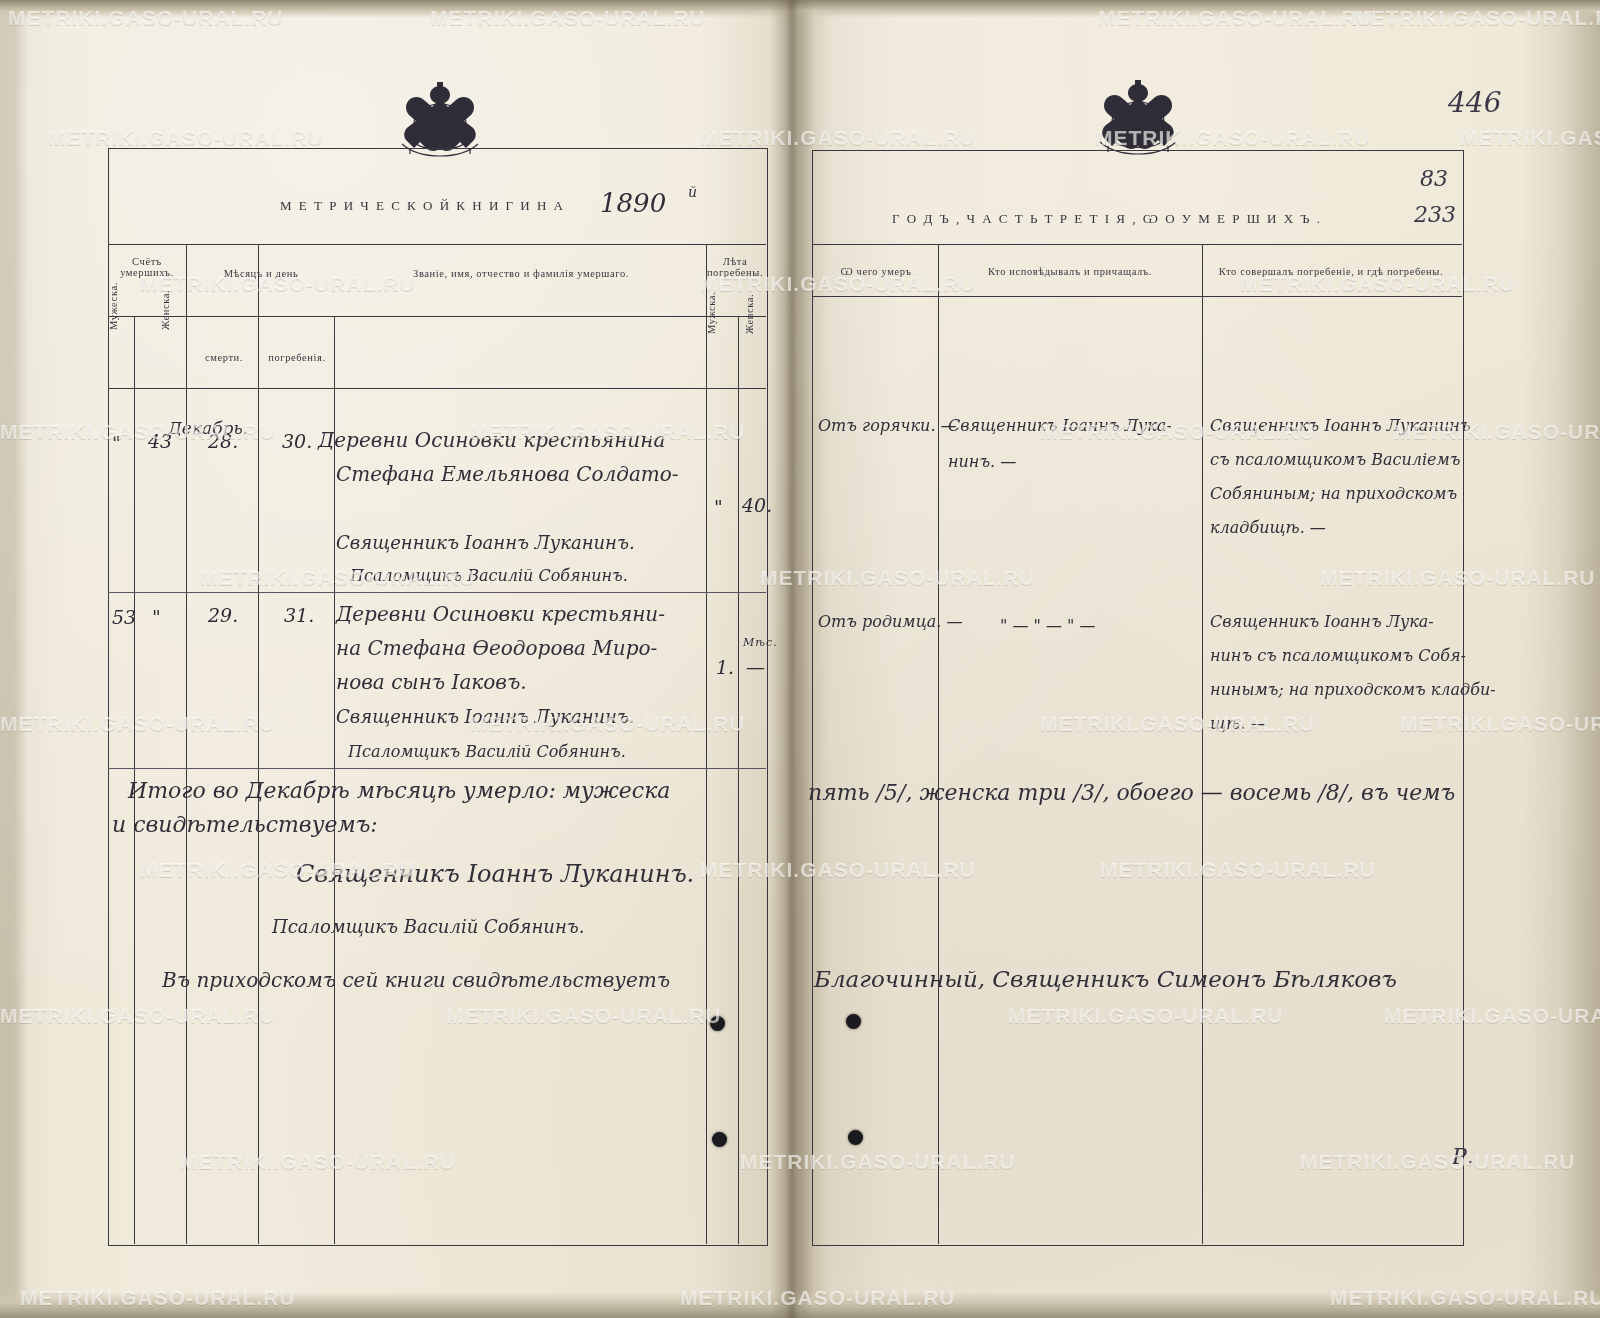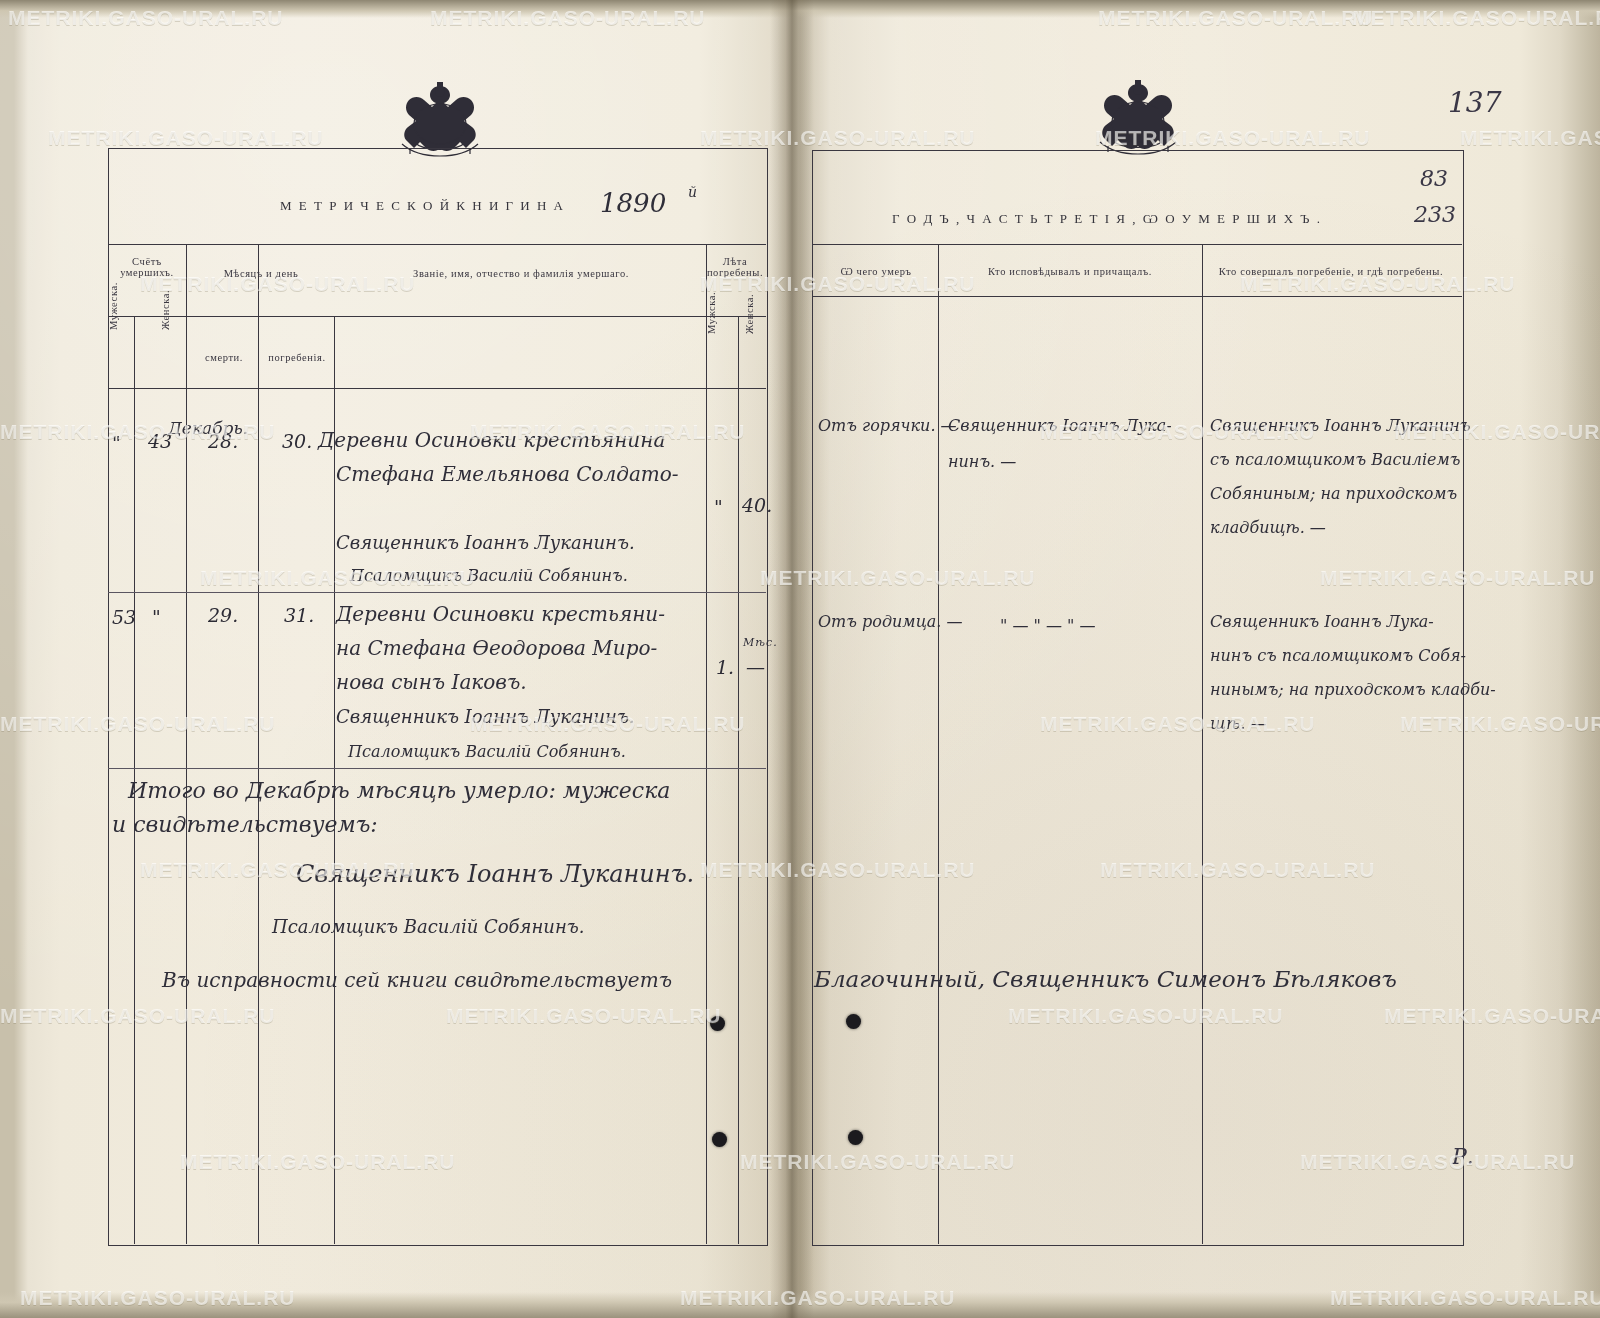--- a/index.html
+++ b/index.html
@@ -150,21 +150,21 @@
   <div class="hw tiny" style="left:712px;top:636px;">Мѣс.</div>
   <div class="cellnum" style="left:716px;top:656px;">1.</div>
   <div class="cellnum" style="left:746px;top:656px;">—</div>
 
   <div class="hline" style="left:108px;top:768px;width:658px;border-top:1.1px solid #5a5560;"></div>
 
   <div class="hw s22" style="left:128px;top:778px;">Итого во Декабрѣ мѣсяцѣ умерло: мужеска</div>
   <div class="hw s22" style="left:112px;top:812px;">и свидѣтельствуемъ:</div>
   <div class="hw s22" style="left:296px;top:860px;font-size:24px;">Священникъ Іоаннъ Луканинъ.</div>
   <div class="hw s18" style="left:272px;top:916px;">Псаломщикъ Василій Собянинъ.</div>
-  <div class="hw s20" style="left:162px;top:968px;">Въ исправности сей книги свидѣтельствуетъ</div>
+  <div class="hw s20" style="left:162px;top:968px;">Въ приходскомъ сей книги свидѣтельствуетъ</div>
 
   <div class="crest" style="left:1078px;top:76px;">
     <svg viewBox="0 0 120 86">
       <g fill="#2f2d37">
         <path d="M60 8 C54 8 50 12 50 17 C50 21 53 24 56 25 L52 29 L44 22 C40 18 33 18 29 22 C25 26 25 33 29 37 L36 43 L28 49 C24 52 23 58 26 62 L34 70 L40 64 L46 70 C50 74 57 74 60 70 C63 74 70 74 74 70 L80 64 L86 70 L94 62 C97 58 96 52 92 49 L84 43 L91 37 C95 33 95 26 91 22 C87 18 80 18 76 22 L68 29 L64 25 C67 24 70 21 70 17 C70 12 66 8 60 8 Z"></path>
       </g>
       <g fill="none" stroke="#2f2d37" stroke-width="1.2">
         <ellipse cx="60" cy="46" rx="26" ry="20"></ellipse>
         <path d="M34 64 C44 74 76 74 86 64"></path>
         <path d="M22 66 C40 82 80 82 98 66"></path>
@@ -197,23 +197,24 @@
   <div class="hw s16" style="left:1210px;top:484px;">Собяниным; на приходскомъ</div>
   <div class="hw s16" style="left:1210px;top:518px;">кладбищѣ. —</div>
 
   <div class="hw s16" style="left:818px;top:612px;">Отъ родимца. —</div>
   <div class="hw s16" style="left:1000px;top:616px;">"  —  "  —  "  —</div>
   <div class="hw s16" style="left:1210px;top:612px;">Священникъ Іоаннъ Лука-</div>
   <div class="hw s16" style="left:1210px;top:646px;">нинъ съ псаломщикомъ Собя-</div>
   <div class="hw s16" style="left:1210px;top:680px;">нинымъ; на приходскомъ кладби-</div>
   <div class="hw s16" style="left:1210px;top:714px;">щѣ. —</div>
 
+  <div class="hw s22" style="left:808px;top:780px;">пять /5/, женска три /3/, обоего — восемь /8/, въ чемъ</div>
   <div class="hw s22" style="left:814px;top:966px;font-size:23px;">Благочинный, Священникъ Симеонъ Бѣляковъ</div>
 
-  <div class="folio" style="left:1448px;top:86px;font-size:28px;">137</div>
+  <div class="folio" style="left:1448px;top:86px;font-size:28px;">446</div>
   <div class="folio" style="left:1420px;top:166px;font-size:22px;">83</div>
   <div class="folio" style="left:1414px;top:202px;font-size:22px;">233</div>
   <div class="folio" style="left:1452px;top:1144px;font-size:22px;">Р.</div>
 
   <div class="hole" style="left:710px;top:1016px;"></div>
   <div class="hole" style="left:846px;top:1014px;"></div>
   <div class="hole" style="left:712px;top:1132px;"></div>
   <div class="hole" style="left:848px;top:1130px;"></div>
 
   <div id="wm-layer">

